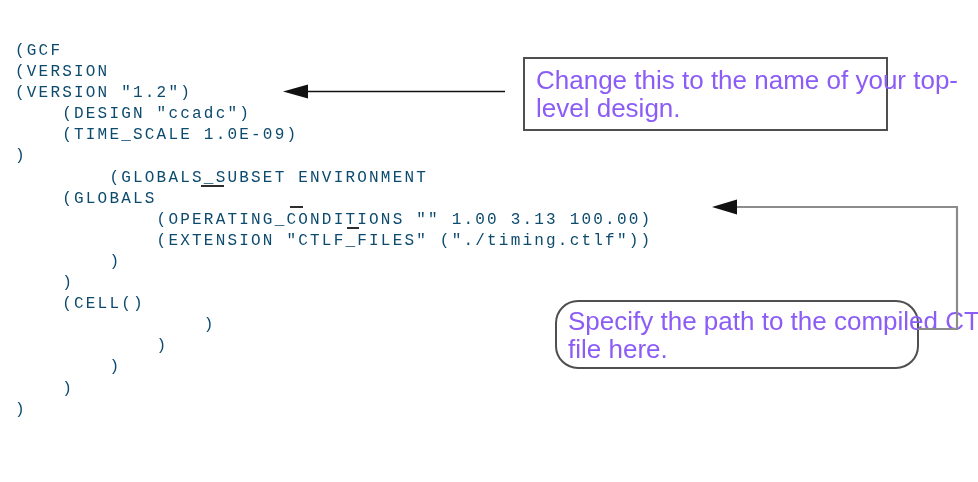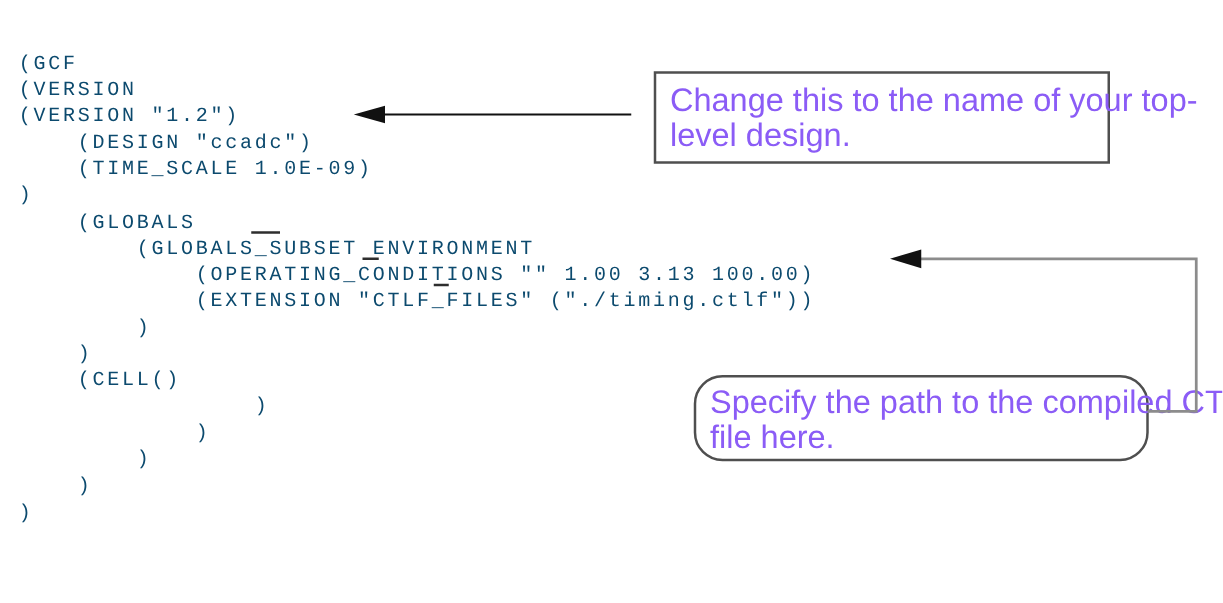--- a/index.html
+++ b/index.html
@@ -52,22 +52,22 @@
 
 <div id="figure">
 
   <div class="code-listing">
       <div class="code-line">(GCF</div>
       <div class="code-line">(VERSION</div>
       <div class="code-line">(VERSION "1.2")</div>
       <div class="code-line">    (DESIGN "ccadc")</div>
       <div class="code-line">    (TIME_SCALE 1.0E-09)</div>
       <div class="code-line">)</div>
+      <div class="code-line">        (GLOBALS_SUBSET ENVIRONMENT</div>
       <div class="code-line">    (GLOBALS</div>
-      <div class="code-line">        (GLOBALS_SUBSET ENVIRONMENT</div>
       <div class="code-line">            (OPERATING_CONDITIONS "" 1.00 3.13 100.00)</div>
       <div class="code-line">            (EXTENSION "CTLF_FILES" ("./timing.ctlf"))</div>
       <div class="code-line">        )</div>
       <div class="code-line">    )</div>
       <div class="code-line">    (CELL()</div>
       <div class="code-line">                )</div>
       <div class="code-line">            )</div>
       <div class="code-line">        )</div>
       <div class="code-line">    )</div>
       <div class="code-line">)</div>

